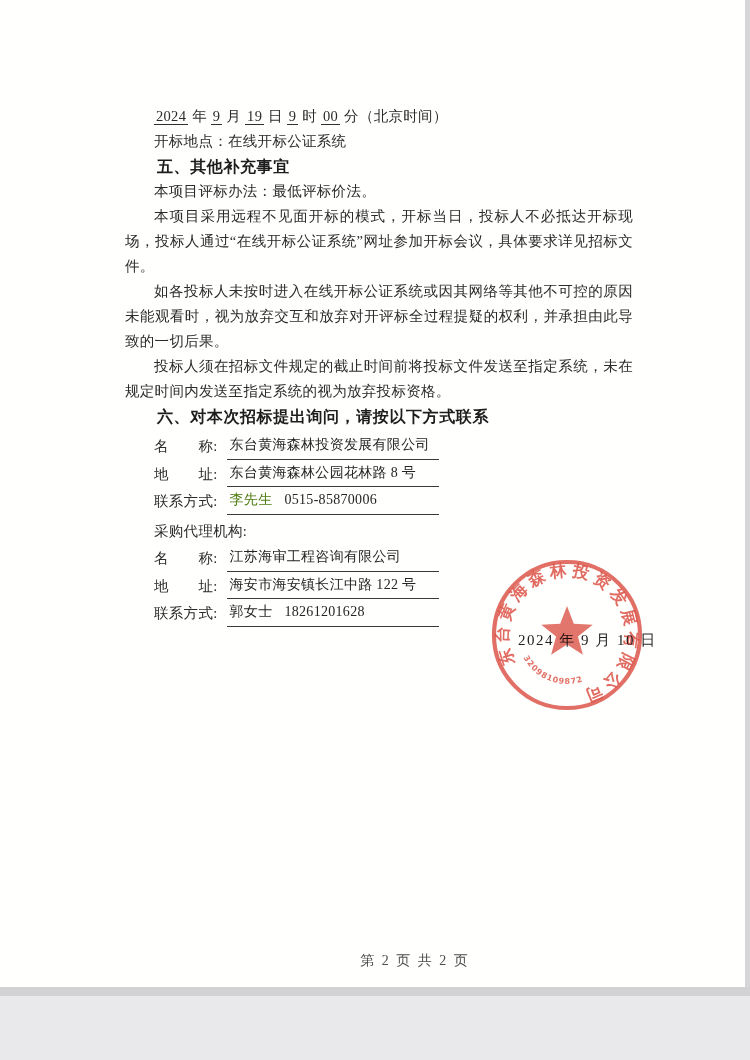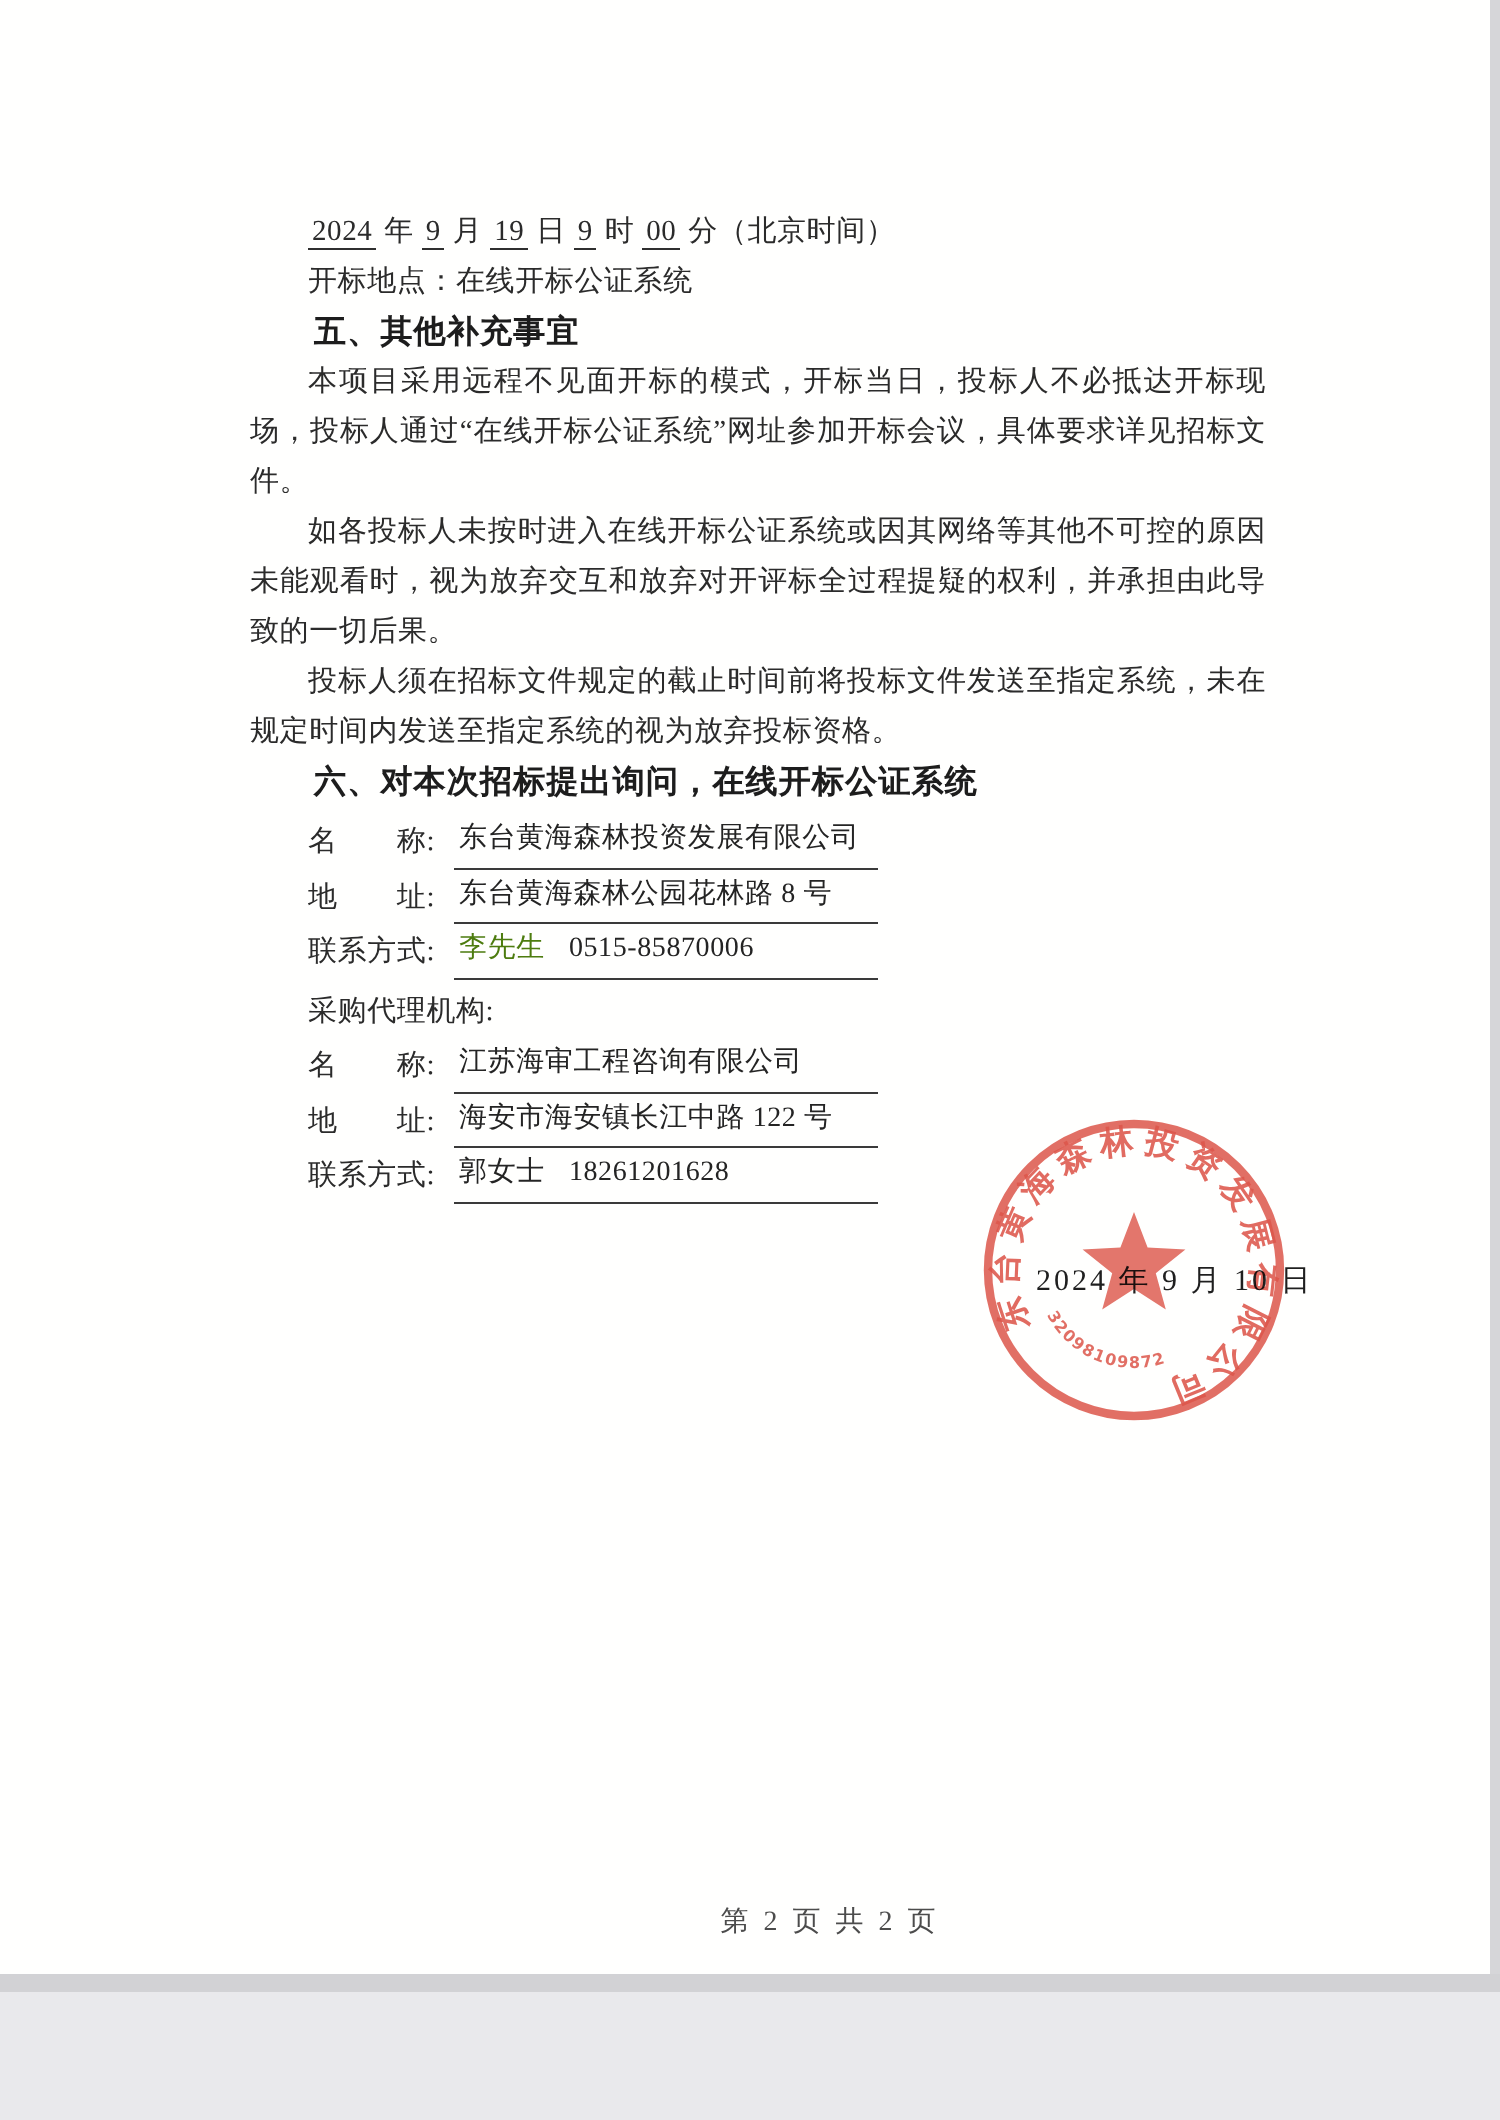--- a/index.html
+++ b/index.html
@@ -59,28 +59,29 @@
 <div class="page">
 
   <div class="content">
 
     <div class="line"><span class="u">2024</span><span> 年 </span><span class="u">9</span><span> 月 </span><span class="u">19</span><span> 日 </span><span class="u">9</span><span> 时 </span><span class="u">00</span><span> 分（北京时间）</span></div>
 
     <div class="line">开标地点：在线开标公证系统</div>
 
     <div class="heading">五、其他补充事宜</div>
 
+    <div class="line">本项目评标办法：最低评标价法。</div>
 
     <div class="para">本项目采用远程不见面开标的模式，开标当日，投标人不必抵达开标现场，投标人通过“在线开标公证系统”网址参加开标会议，具体要求详见招标文件。</div>
 
     <div class="para">如各投标人未按时进入在线开标公证系统或因其网络等其他不可控的原因未能观看时，视为放弃交互和放弃对开评标全过程提疑的权利，并承担由此导致的一切后果。</div>
 
     <div class="para">投标人须在招标文件规定的截止时间前将投标文件发送至指定系统，未在规定时间内发送至指定系统的视为放弃投标资格。</div>
 
-    <div class="heading">六、对本次招标提出询问，在线开标公证系统</div>
+    <div class="heading">六、对本次招标提出询问，请按以下方式联系</div>
 
     <div class="info-block">
       <div class="field-row">
         <span class="field-label">名　　称:</span>
         <span class="field-value">东台黄海森林投资发展有限公司</span>
       </div>
       <div class="field-row">
         <span class="field-label">地　　址:</span>
         <span class="field-value">东台黄海森林公园花林路 8 号</span>
       </div>

